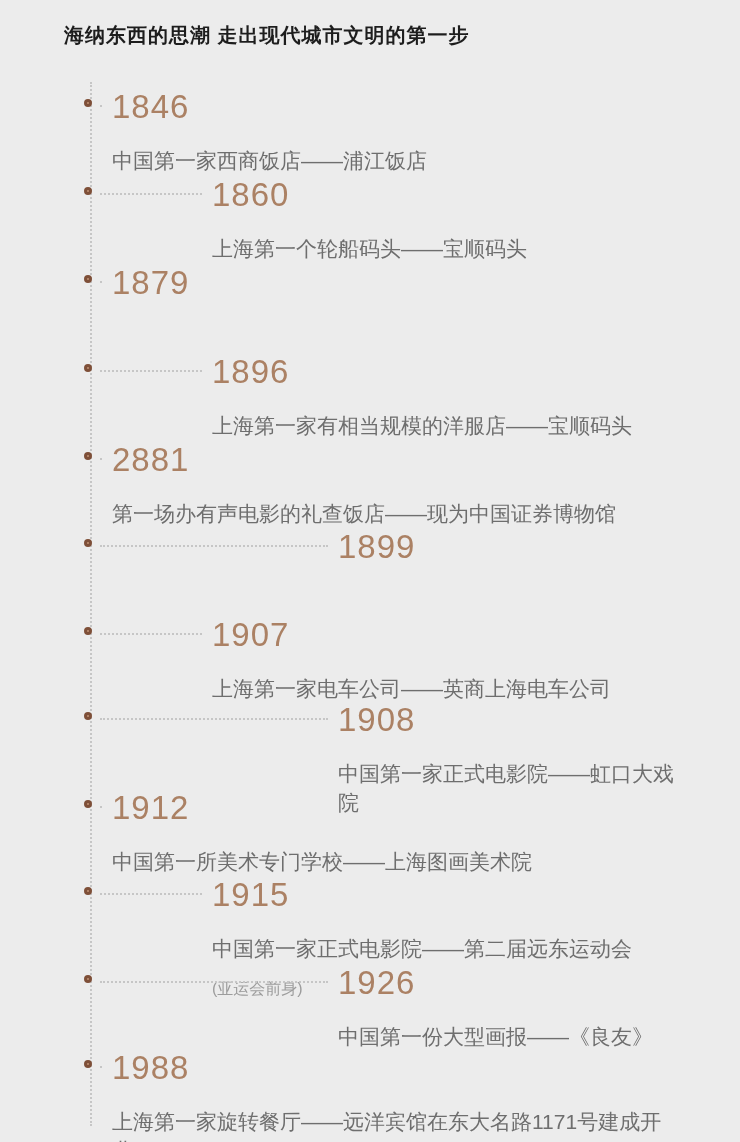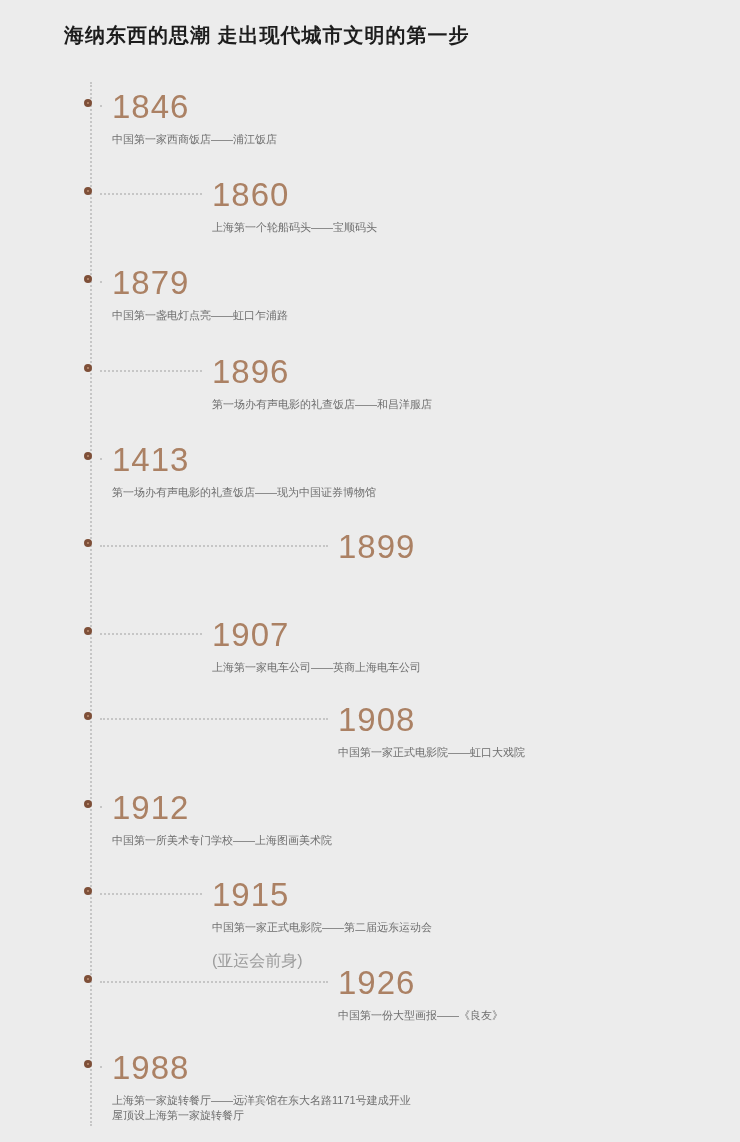--- a/index.html
+++ b/index.html
@@ -74,22 +74,22 @@
   }
 
   .year {
     font-size: 33px;
     line-height: 33px;
     letter-spacing: 1px;
     color: var(--year-accent);
   }
 
   .desc {
-    margin-top: 9px;
-    font-size: 11px;
+    margin-top: 23px;
+    font-size: 21px;
     line-height: 1.4;
     color: var(--description-text);
     white-space: pre-line;
   }
 
   .note {
     margin-top: 16px;
     font-size: 16px;
     color: var(--note-text);
   }
@@ -119,40 +119,39 @@
       <div class="desc">上海第一个轮船码头——宝顺码头</div>
 
     </div>
   </div>
 
   <div class="entry" style="top: 266px;">
     <span class="dot"></span>
     <span class="connector" style="left: 100px; width: 2px;"></span>
     <div class="content" style="left: 112px;">
       <div class="year">1879</div>
-      <div class="desc">中国第一盏电灯点亮——虹口乍浦路</div>
 
     </div>
   </div>
 
   <div class="entry" style="top: 355px;">
     <span class="dot"></span>
     <span class="connector" style="left: 100px; width: 102px;"></span>
     <div class="content" style="left: 212px;">
       <div class="year">1896</div>
-      <div class="desc">第一场办有声电影的礼查饭店——和昌洋服店</div>
+      <div class="desc">上海第一家有相当规模的洋服店——宝顺码头</div>
 
     </div>
   </div>
 
   <div class="entry" style="top: 443px;">
     <span class="dot"></span>
     <span class="connector" style="left: 100px; width: 2px;"></span>
     <div class="content" style="left: 112px;">
-      <div class="year">1413</div>
+      <div class="year">2881</div>
       <div class="desc">第一场办有声电影的礼查饭店——现为中国证券博物馆</div>
 
     </div>
   </div>
 
   <div class="entry" style="top: 530px;">
     <span class="dot"></span>
     <span class="connector" style="left: 100px; width: 228px;"></span>
     <div class="content" style="left: 338px;">
       <div class="year">1899</div>

